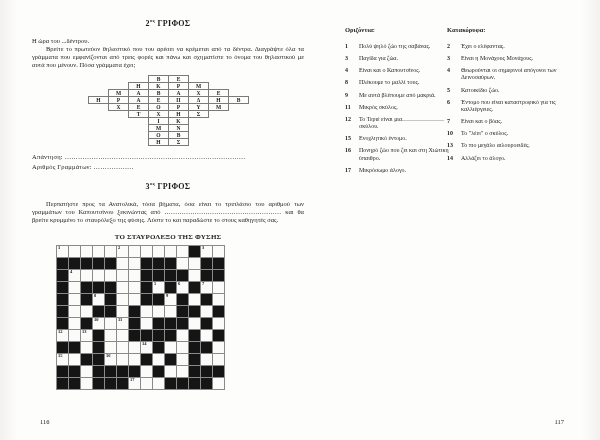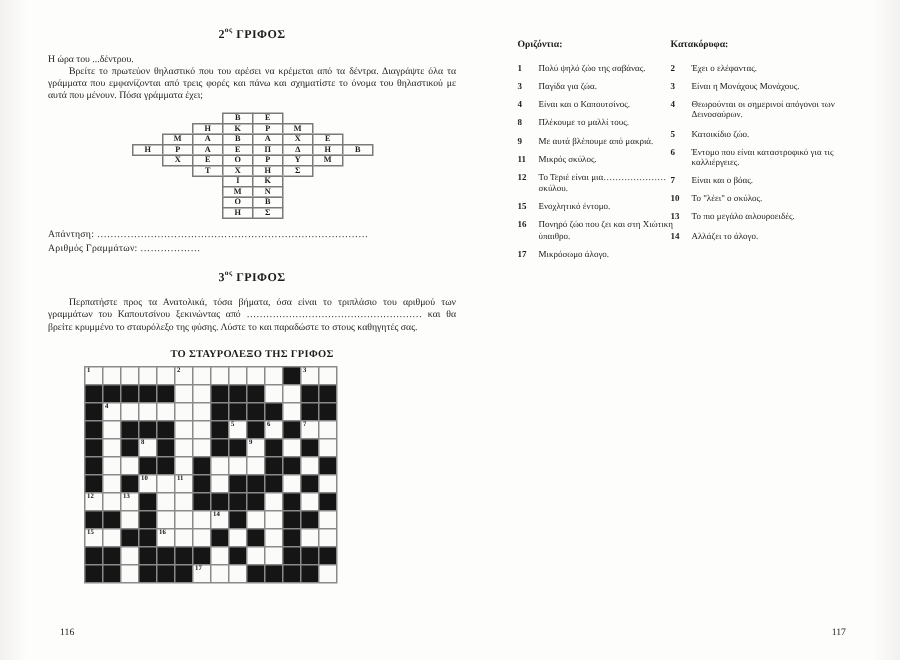--- a/index.html
+++ b/index.html
@@ -116,21 +116,21 @@
     <div class="answers">
       <div>Απάντηση: ………………………………………………………………………</div>
       <div>Αριθμός Γραμμάτων: ………………</div>
     </div>
 
     <div class="g3">
       <div class="gtitle"><span>3</span><sup>ος</sup><span> ΓΡΙΦΟΣ</span></div>
       <div class="body-text indent">Περπατήστε προς τα Ανατολικά, τόσα βήματα, όσα είναι το τριπλάσιο του αριθμού των γραμμάτων του Καπουτσίνου ξεκινώντας από ……………………………………………… και θα βρείτε κρυμμένο το σταυρόλεξο της φύσης. Λύστε το και παραδώστε το στους καθηγητές σας.</div>
     </div>
 
-    <div class="xword-title">ΤΟ ΣΤΑΥΡΟΛΕΞΟ ΤΗΣ ΓΡΙΦΟΣ</div>
+    <div class="xword-title">ΤΟ ΣΤΑΥΡΟΛΕΞΟ ΤΗΣ ΦΥΣΗΣ</div>
     <div class="xgrid">
         <div class="xcell">
           <span class="xnum">1</span>
         </div>
         <div class="xcell"></div>
         <div class="xcell"></div>
         <div class="xcell"></div>
         <div class="xcell"></div>
         <div class="xcell">
           <span class="xnum">2</span>

